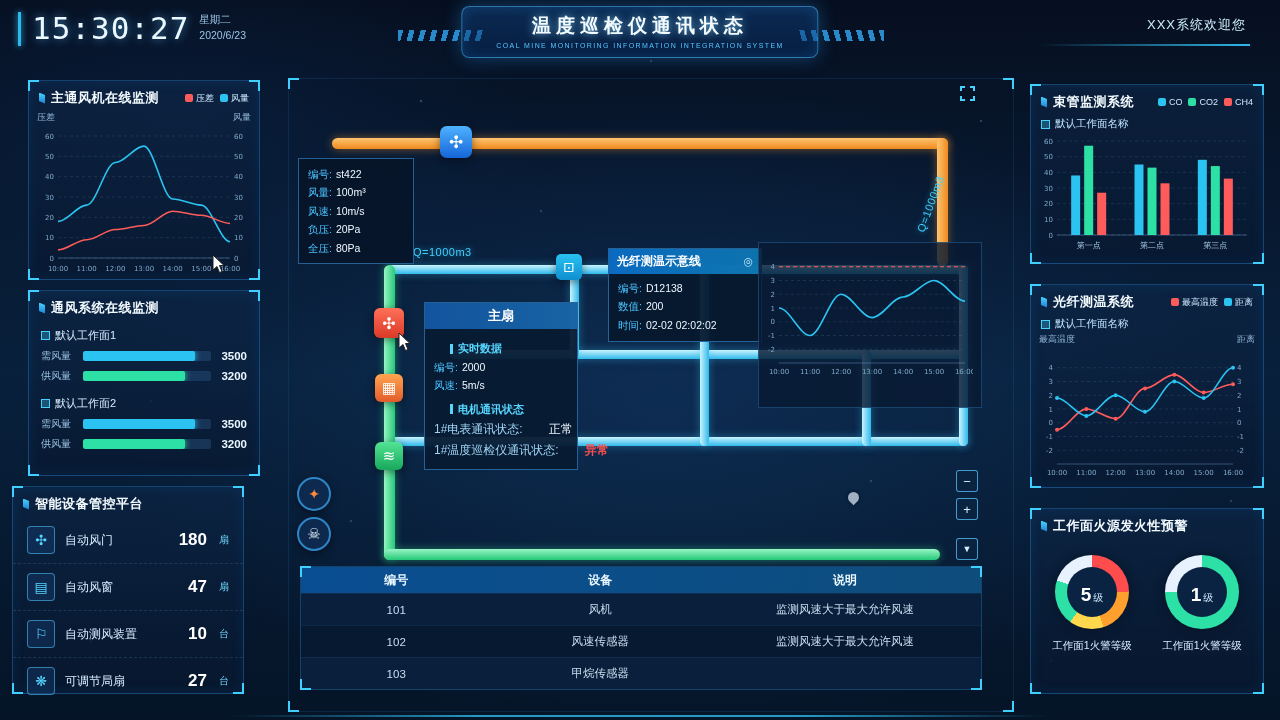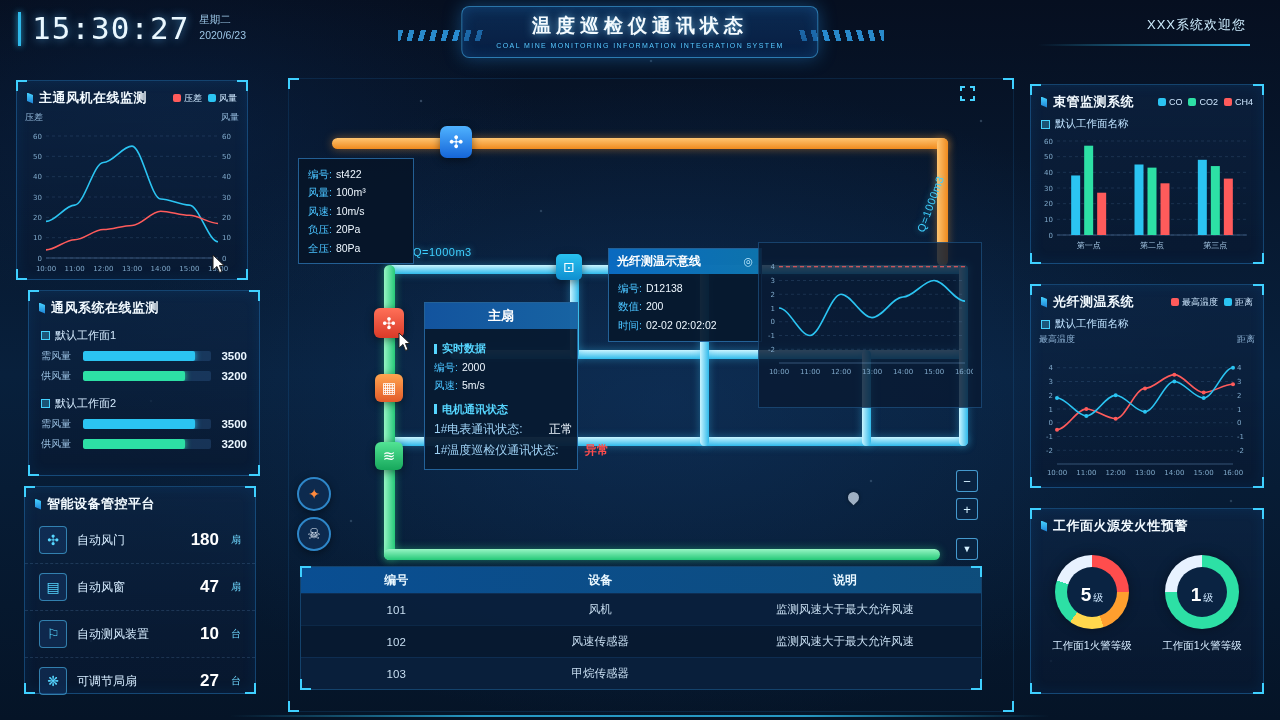--- a/index.html
+++ b/index.html
@@ -116,21 +116,21 @@
   .kv-v{color:#eef7ff;}
   .kv-v.alarm{color:#ff4d4d;font-weight:700;text-align:center;}
 
   .fiber-pop{position:absolute;left:608px;top:248px;width:152px;background:rgba(6,24,46,.94);border:1px solid rgba(64,170,255,.5);z-index:6;}
   .pop-head{background:linear-gradient(90deg,rgba(10,110,200,.95),rgba(16,150,220,.72));color:#fff;font-size:12px;font-weight:700;
     padding:4px 8px;display:flex;align-items:center;justify-content:space-between;gap:6px;}
   .pop-head .ic{font-weight:400;font-size:11px;color:#bfeaff;}
   .pop-body{padding:5px 9px 7px;}
   .fan-pop{position:absolute;left:424px;top:302px;width:152px;background:rgba(7,26,50,.95);border:1px solid rgba(64,170,255,.5);z-index:6;}
   .fan-pop .pop-head{justify-content:center;background:linear-gradient(90deg,rgba(20,90,170,.9),rgba(30,130,210,.7));font-size:13px;}
-  .sec-title{color:#56d6ff;font-size:11px;font-weight:700;margin:7px 0 2px;display:flex;gap:5px;align-items:center;}
+  .sec-title{color:#56d6ff;font-size:11px;font-weight:700;margin:7px 16px 2px;display:flex;gap:5px;align-items:center;}
   .sec-title::before{content:"";width:3px;height:10px;background:#56d6ff;}
   .fan-pop .st .kv{font-size:12px;line-height:1.8;gap:26px;}
   .fan-pop .st .kl{color:#9fd2f5;}
 
   .temp-panel{position:absolute;left:758px;top:242px;width:222px;height:164px;background:rgba(9,26,50,.82);
     border:1px solid rgba(60,160,240,.3);z-index:6;}
   .temp-head{display:flex;justify-content:space-between;align-items:center;padding:6px 10px 0;font-size:9.5px;color:#9cc2e4;}
   .temp-legend{display:flex;align-items:center;gap:4px;color:#cfe8ff;cursor:pointer;}
   .temp-legend i{width:12px;height:2px;background:#2bc4f2;display:block;}
 
@@ -335,21 +335,21 @@
           <div>甲烷传感器</div>
           <div></div>
         </div>
       </div>
   <i class="c tl"></i>
       <i class="c tr"></i>
       <i class="c bl"></i>
       <i class="c br"></i>
     </div>
 
-  <section class="panel has-c" style="left:16px;top:80px;width:230px;height:198px">
+  <section class="panel has-c" style="left:28px;top:80px;width:230px;height:198px">
     <div class="phead">
       <i class="tmark"></i>
       <h2 class="ptitle">主通风机在线监测</h2>
       <div class="legend">
           <span class="chip-l">
             <i style="background: rgb(255, 91, 91);"></i>
             <span>压差</span>
           </span>
           <span class="chip-l">
             <i style="background: rgb(43, 196, 242);"></i>
@@ -442,21 +442,21 @@
             <b class="vval">3200</b>
           </div>
         </div>
       </div>
   <i class="c tl"></i>
       <i class="c tr"></i>
       <i class="c bl"></i>
       <i class="c br"></i>
     </section>
 
-  <section class="panel has-c" style="left:24px;top:486px;width:230px;height:206px">
+  <section class="panel has-c" style="left:12px;top:486px;width:230px;height:206px">
     <div class="phead">
       <i class="tmark"></i>
       <h2 class="ptitle">智能设备管控平台</h2>
     </div>
     <div>
         <div class="drow">
           <span class="dicon">✣</span>
           <span class="dlabel">自动风门</span>
           <span class="dval">180</span>
           <span class="dunit">扇</span>

